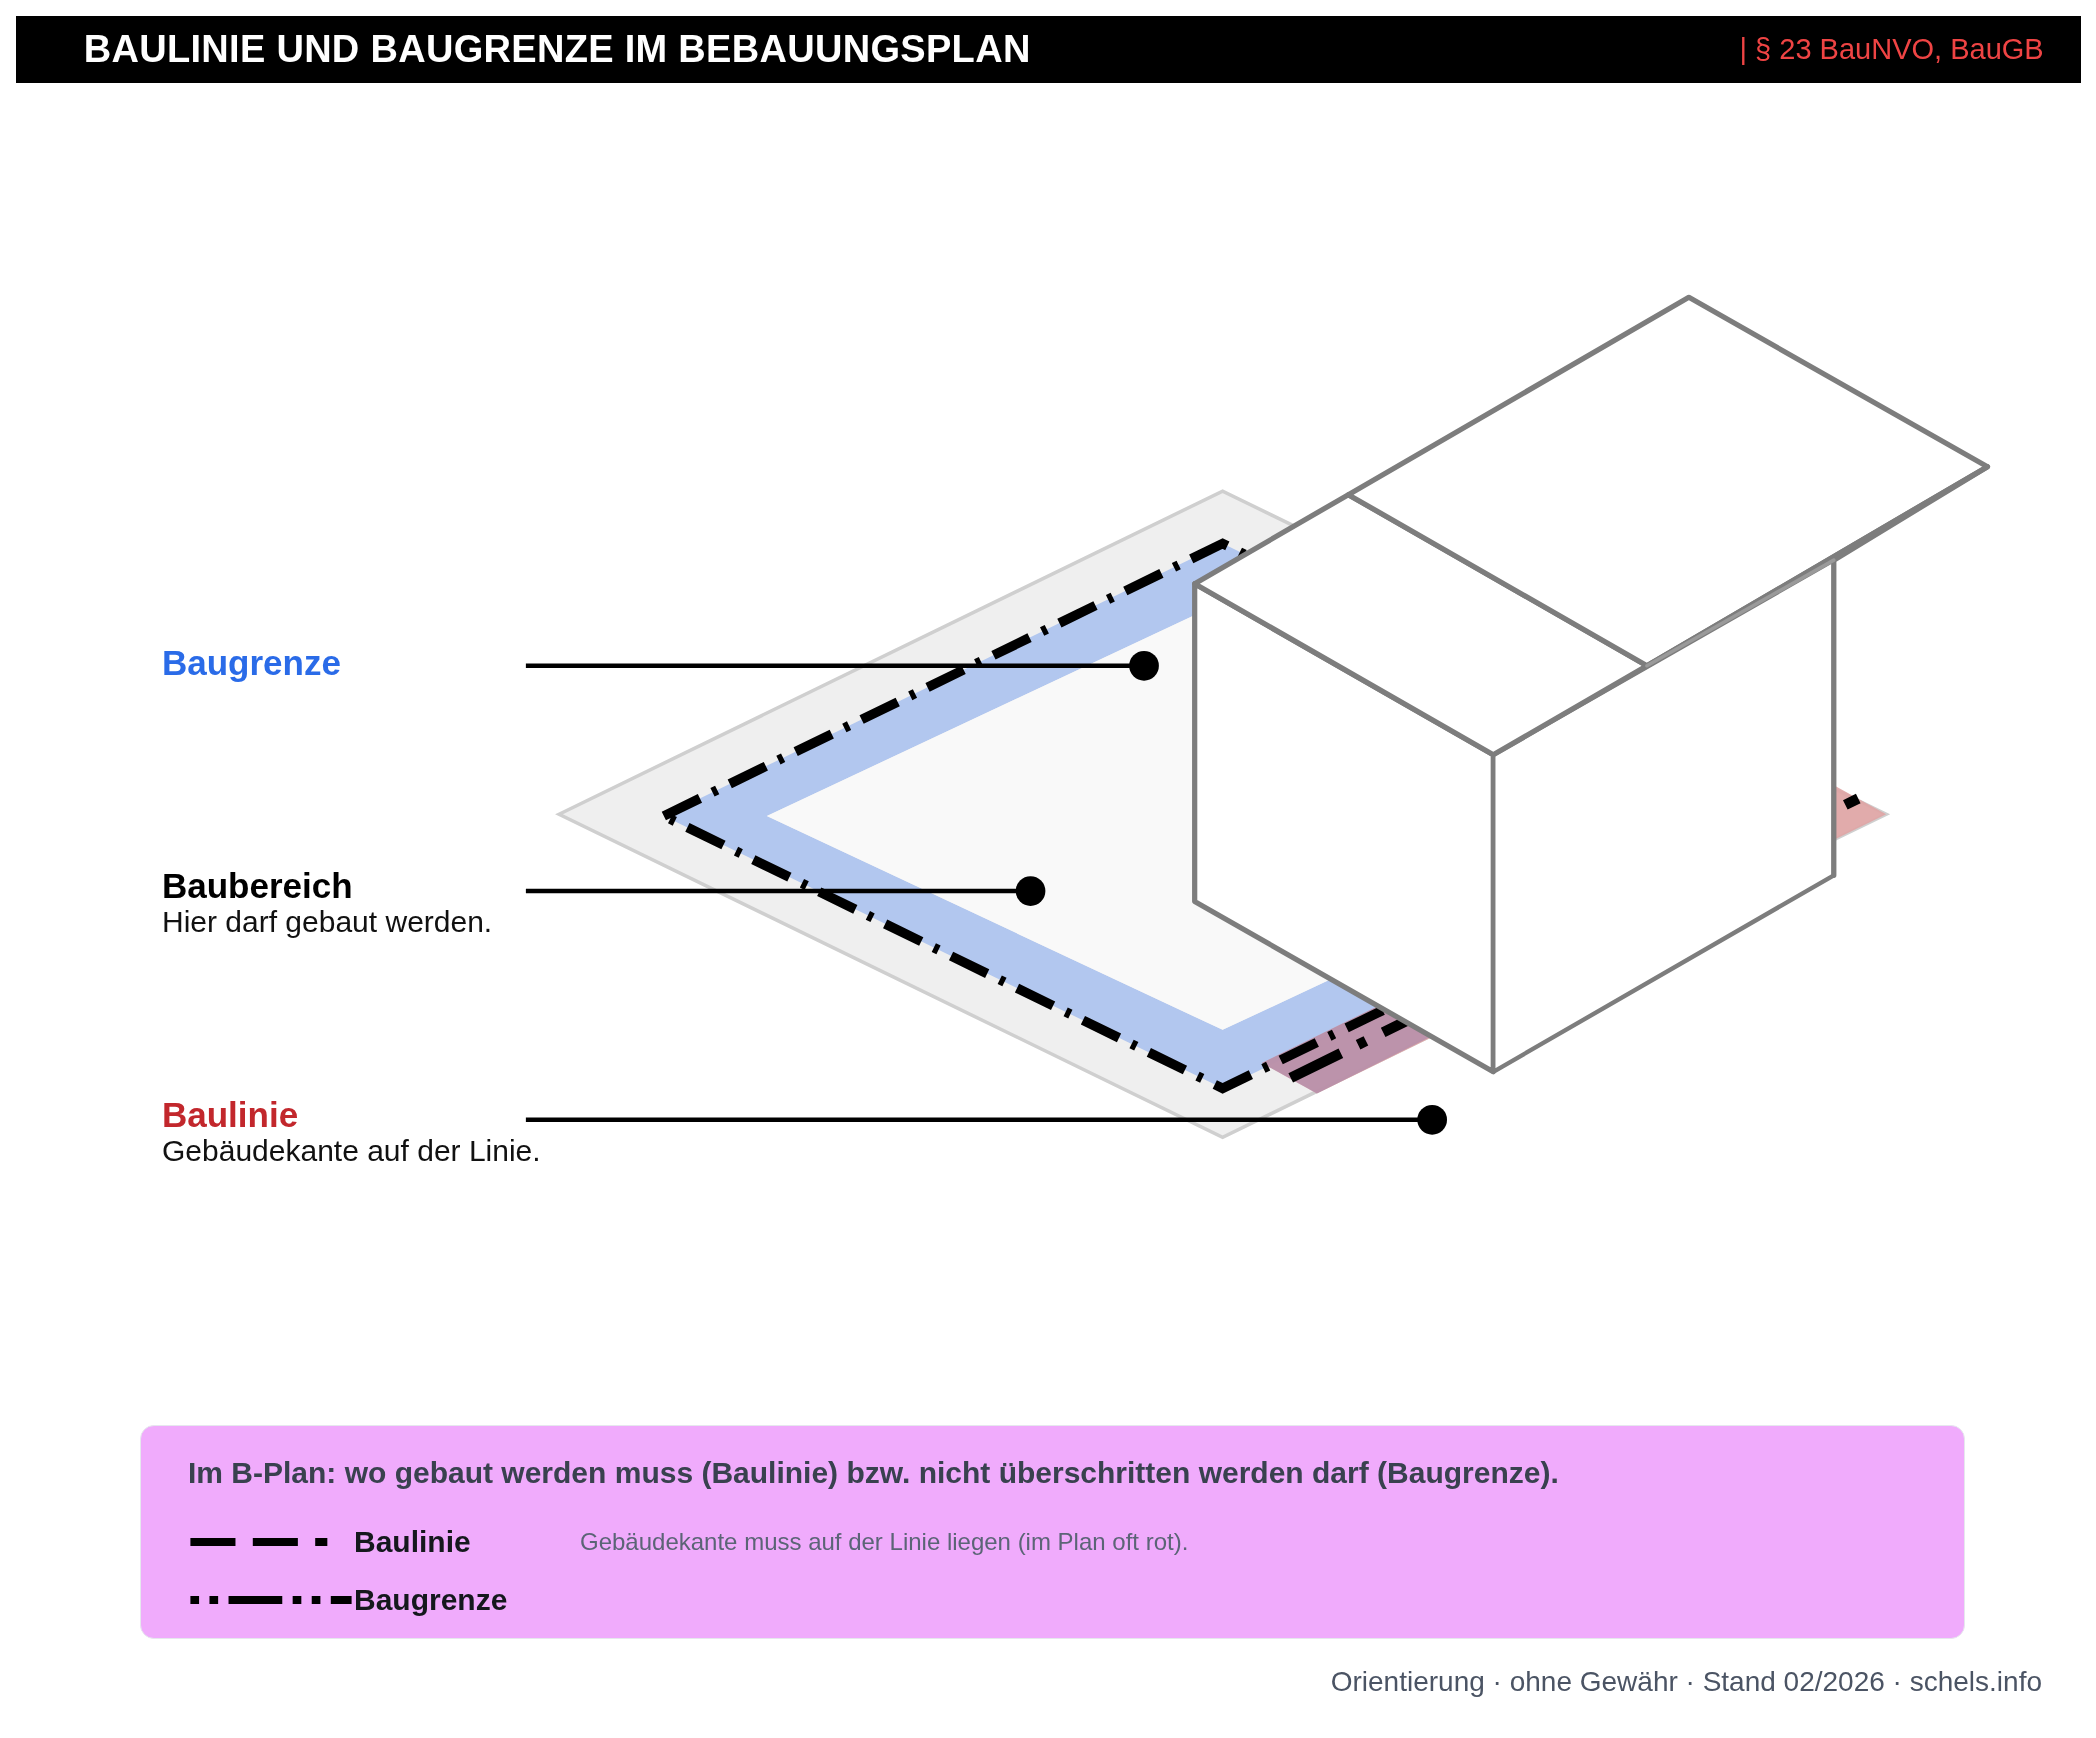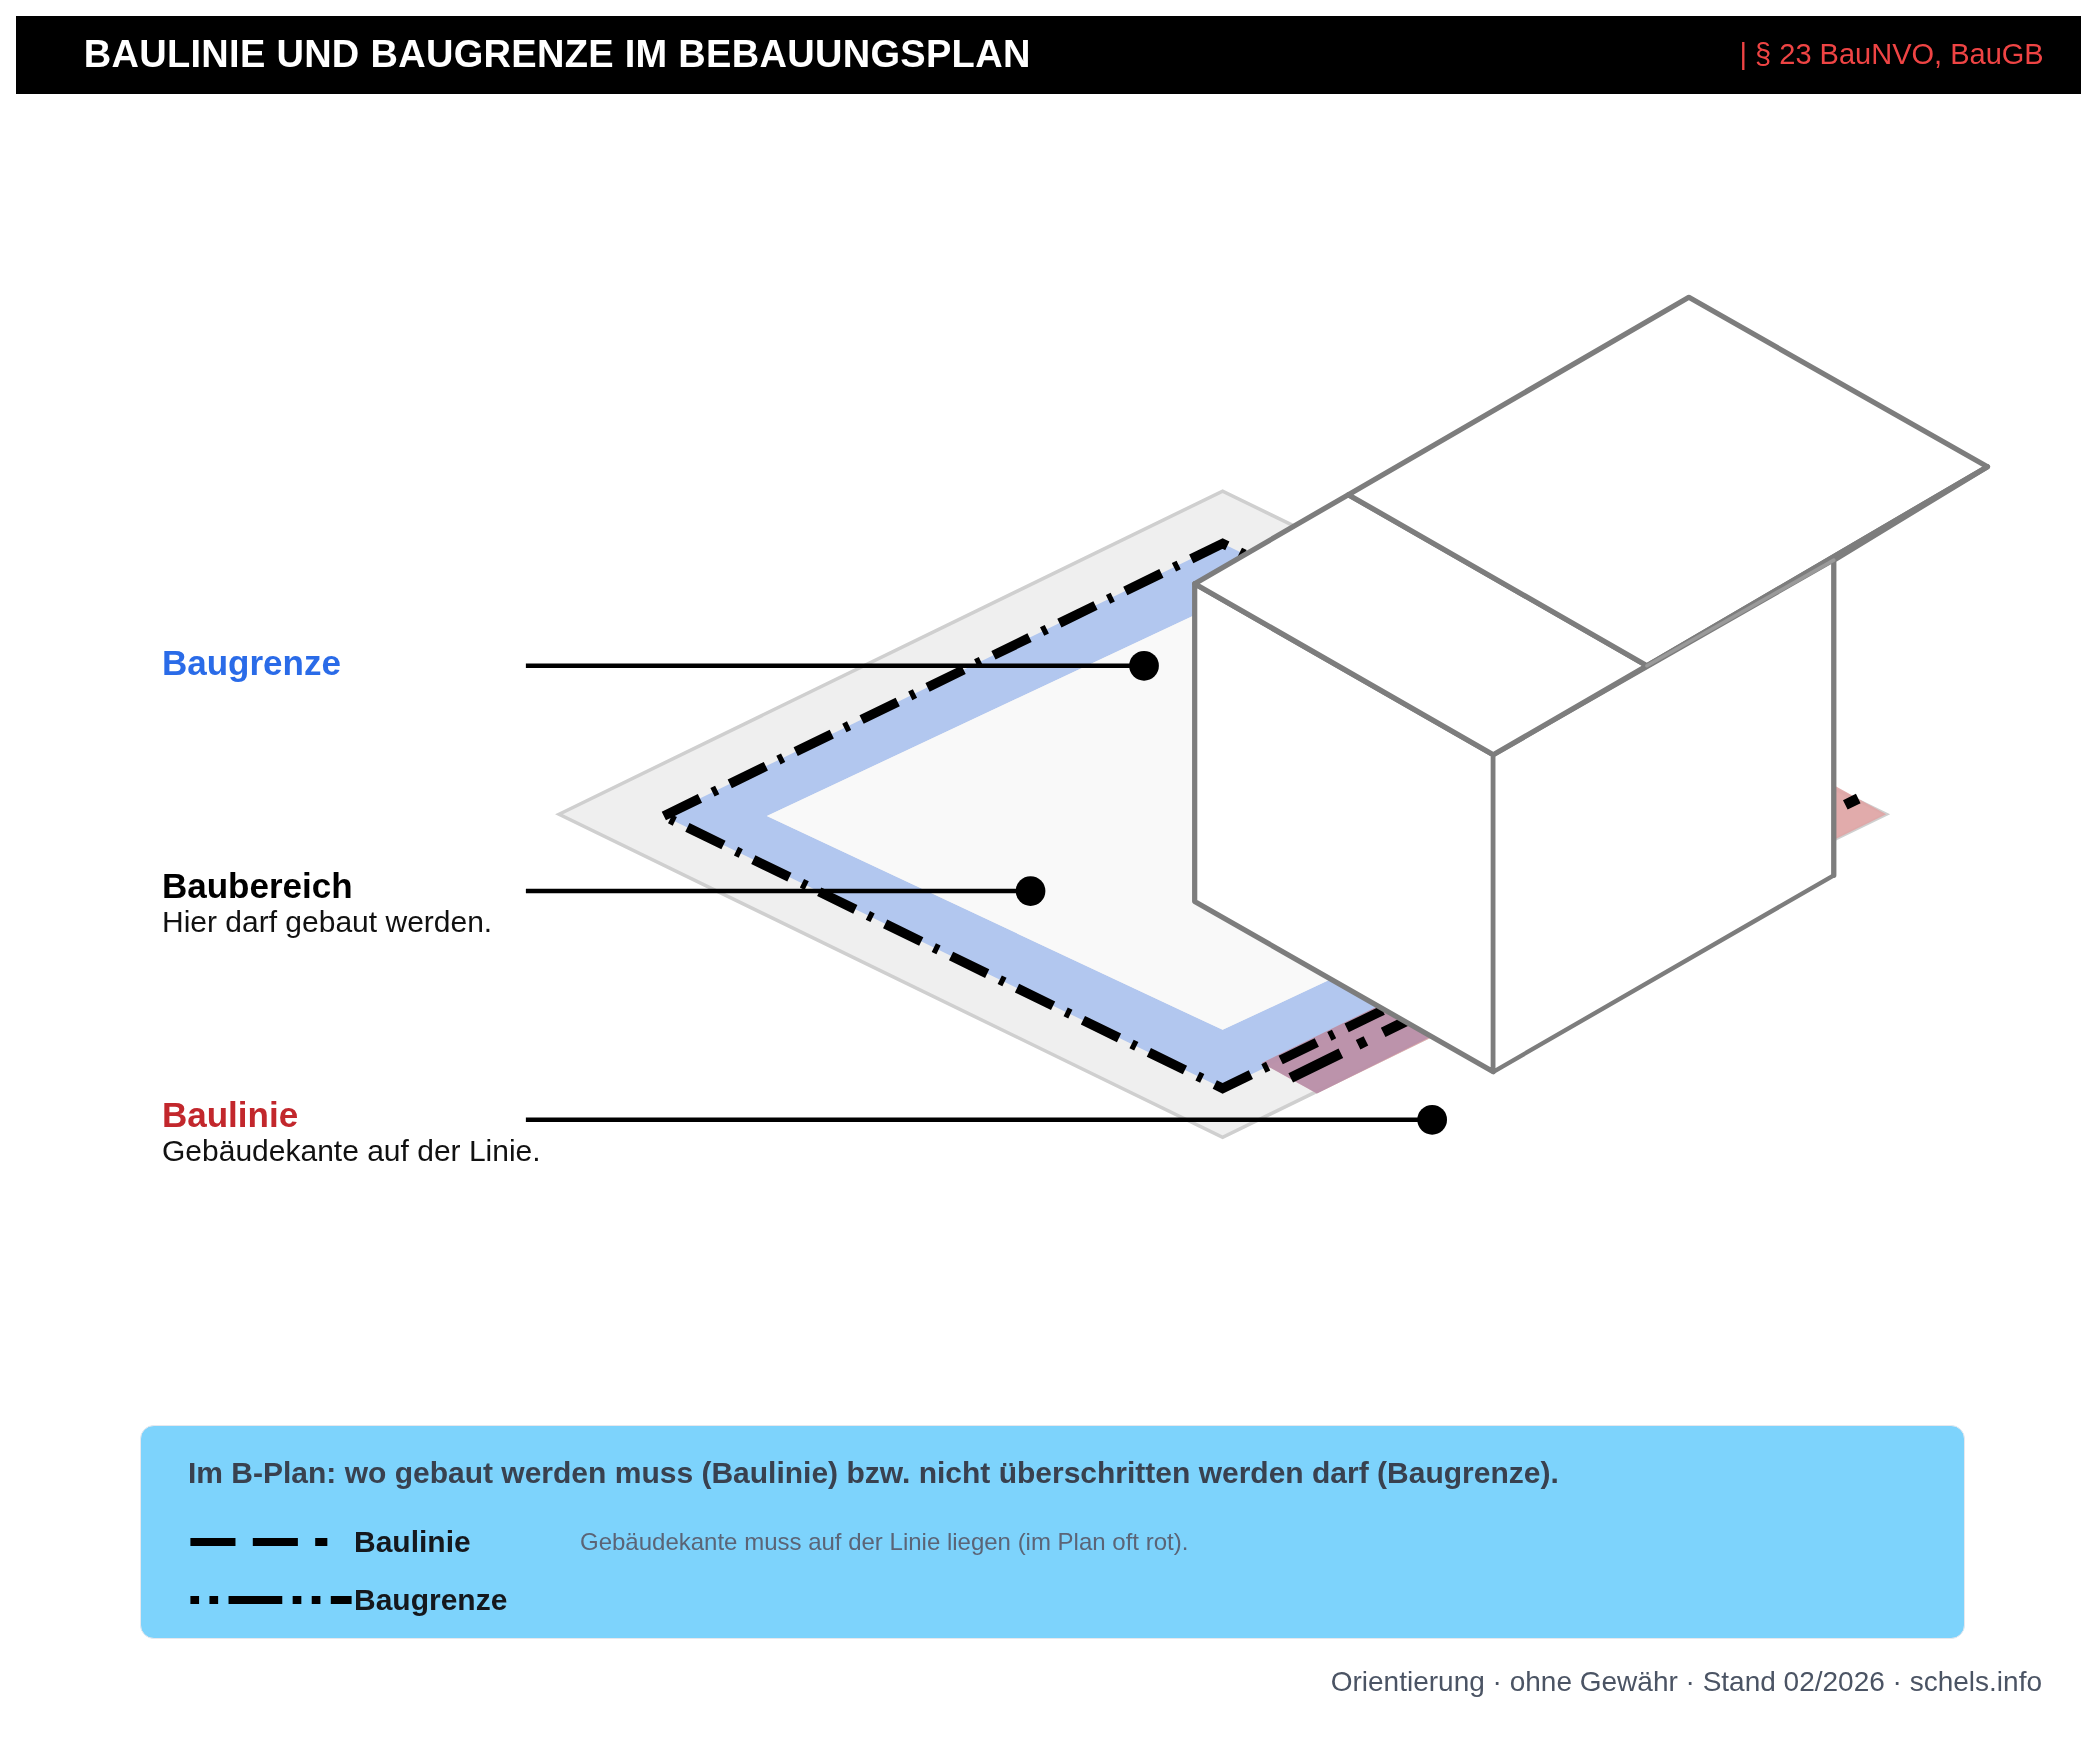--- a/index.html
+++ b/index.html
@@ -14,21 +14,21 @@
     position: relative;
     overflow: hidden;
   }
 
   
   .header-bar {
     position: absolute;
     left: 15.7px;
     top: 15.7px;
     width: 2065px;
-    height: 78px;
+    height: 67px;
     background: #000000;
     display: flex;
     align-items: center;
     justify-content: space-between;
     box-sizing: border-box;
     padding: 0 37px 0 68px;
   }
   .header-title {
     color: #ffffff;
     font-size: 38px;
@@ -78,21 +78,21 @@
   .callout-baubereich { left: 162px; top: 868px; }
   .callout-baulinie   { left: 162px; top: 1097px; }
 
   
   .legend {
     position: absolute;
     left: 140px;
     top: 1425px;
     width: 1825px;
     height: 214px;
-    background: #7dd3fc;
+    background: #f0abfc;
     border: 1.7px solid #e6e8ee;
     border-radius: 14px;
     box-sizing: border-box;
     padding: 30px 24px 0 47px;
   }
   .legend-head {
     font-size: 30px;
     font-weight: bold;
     color: #39414f;
     margin-bottom: 23px;

